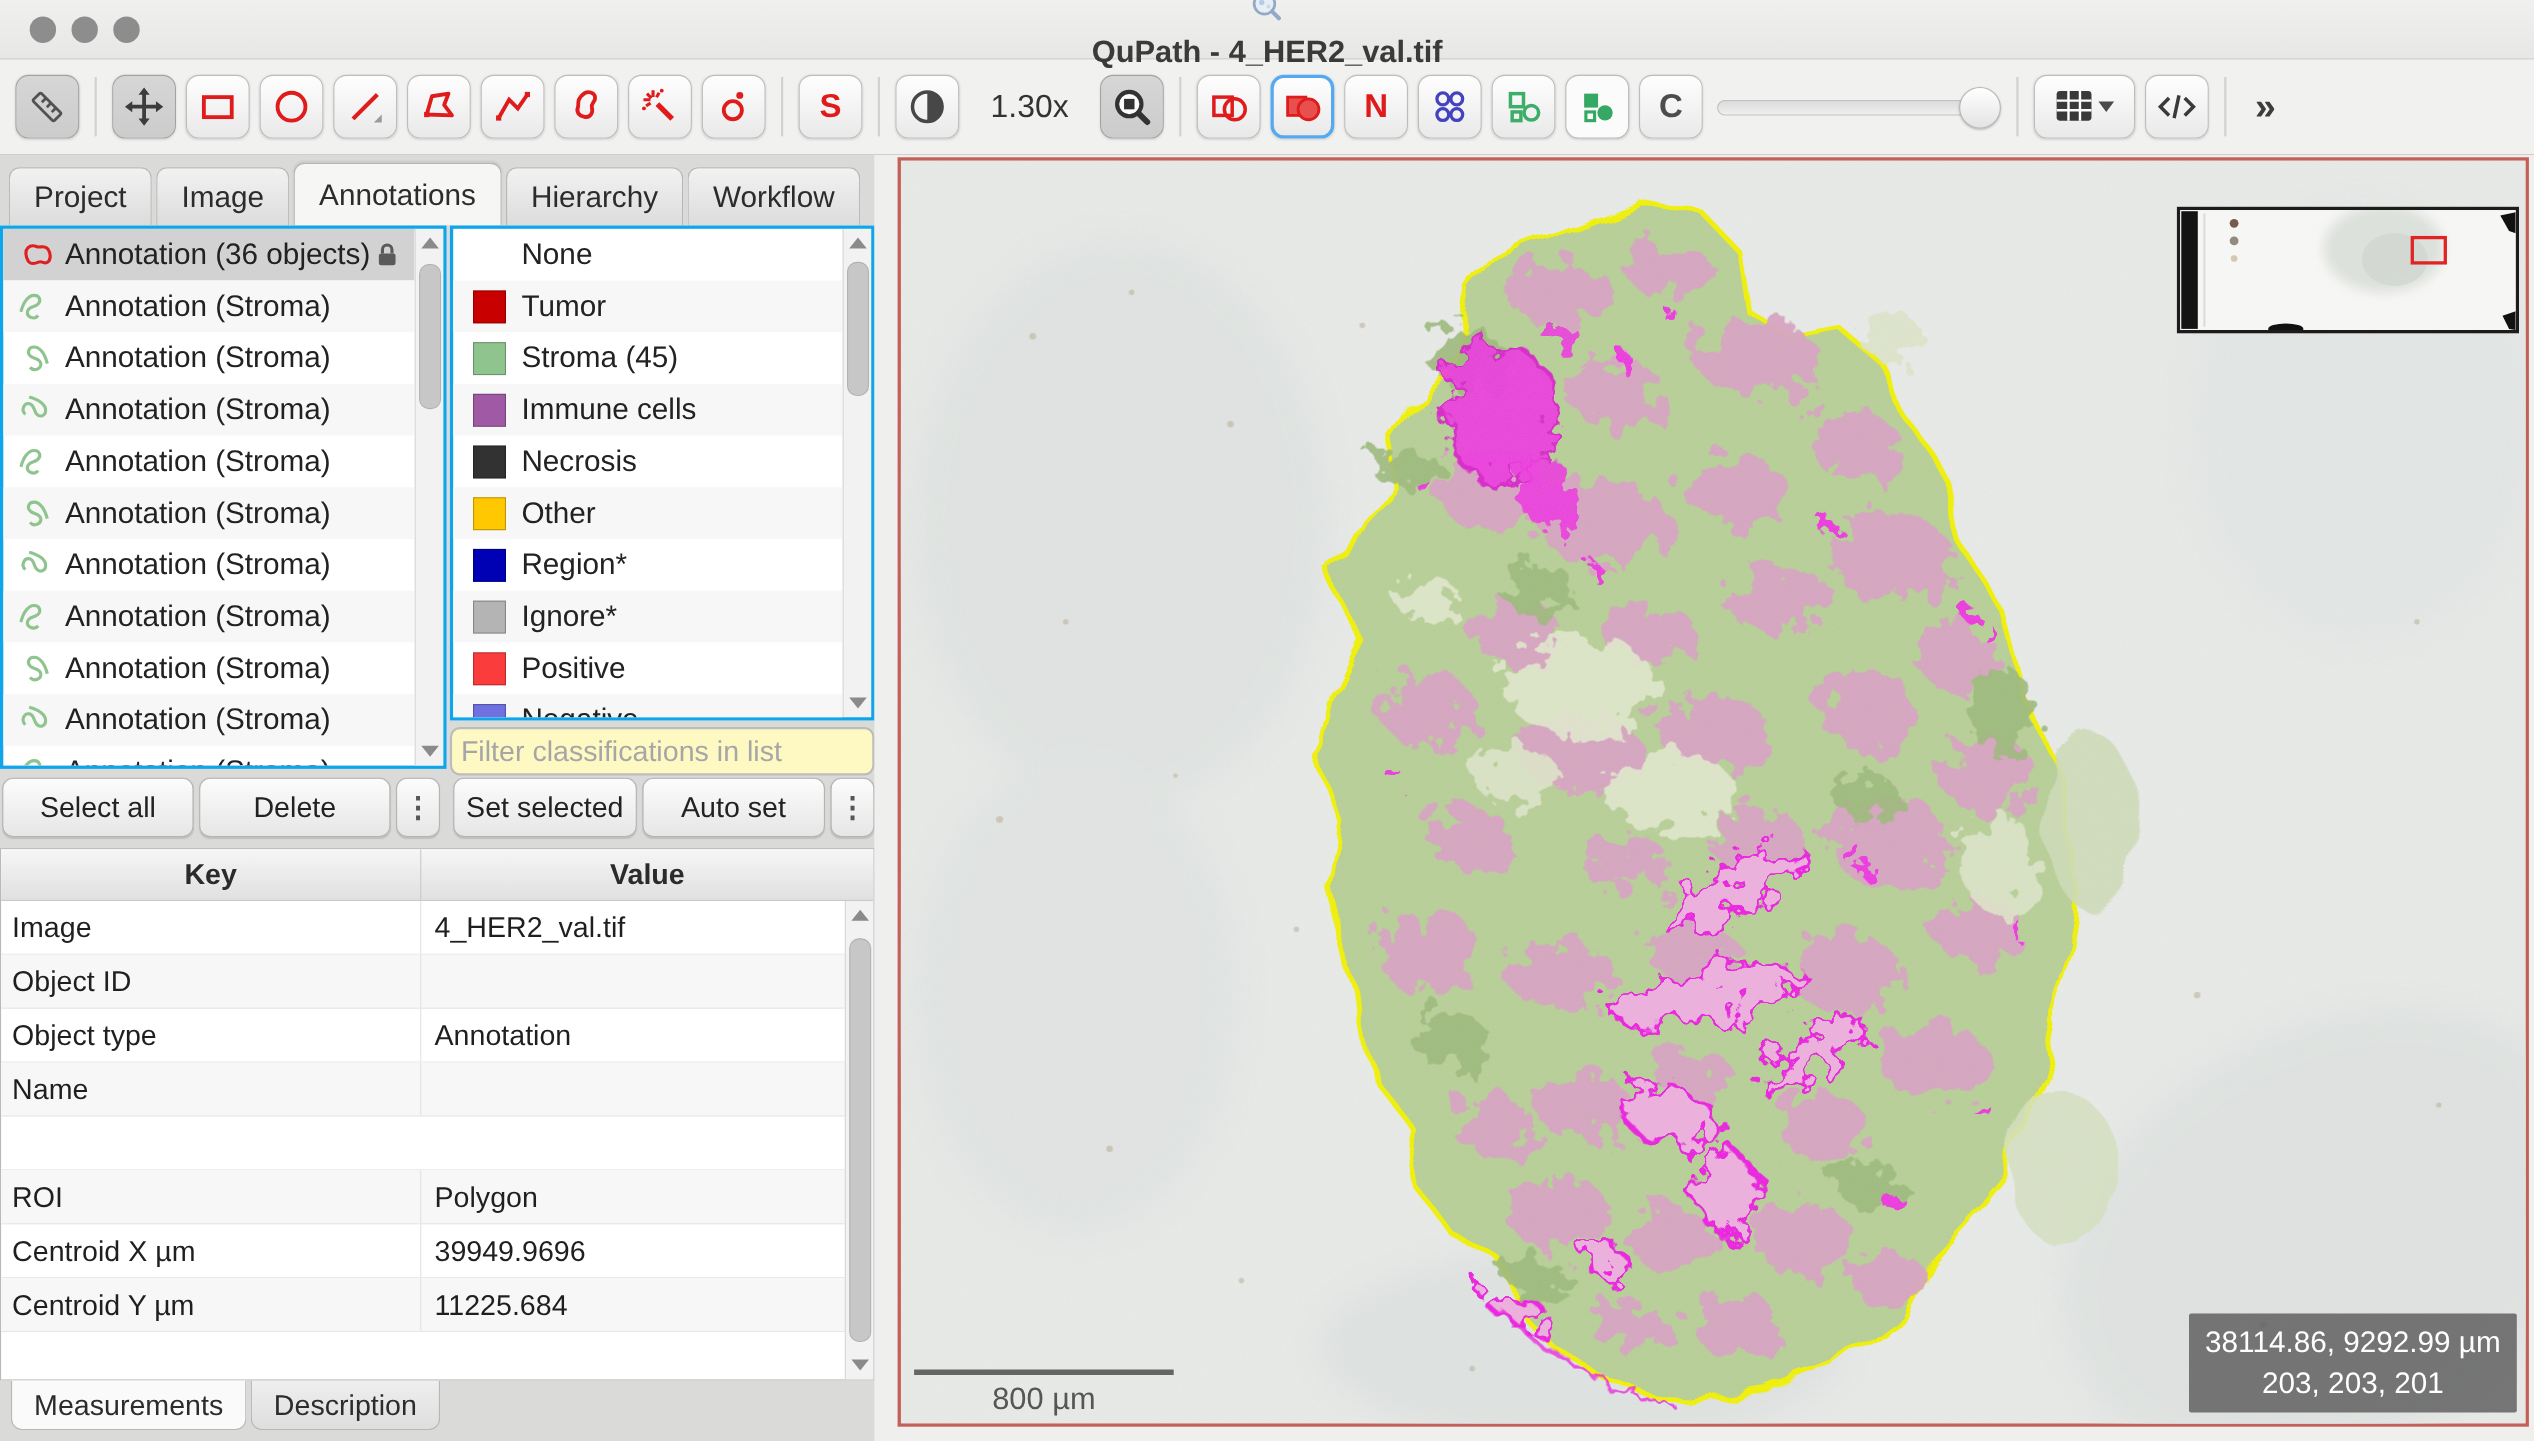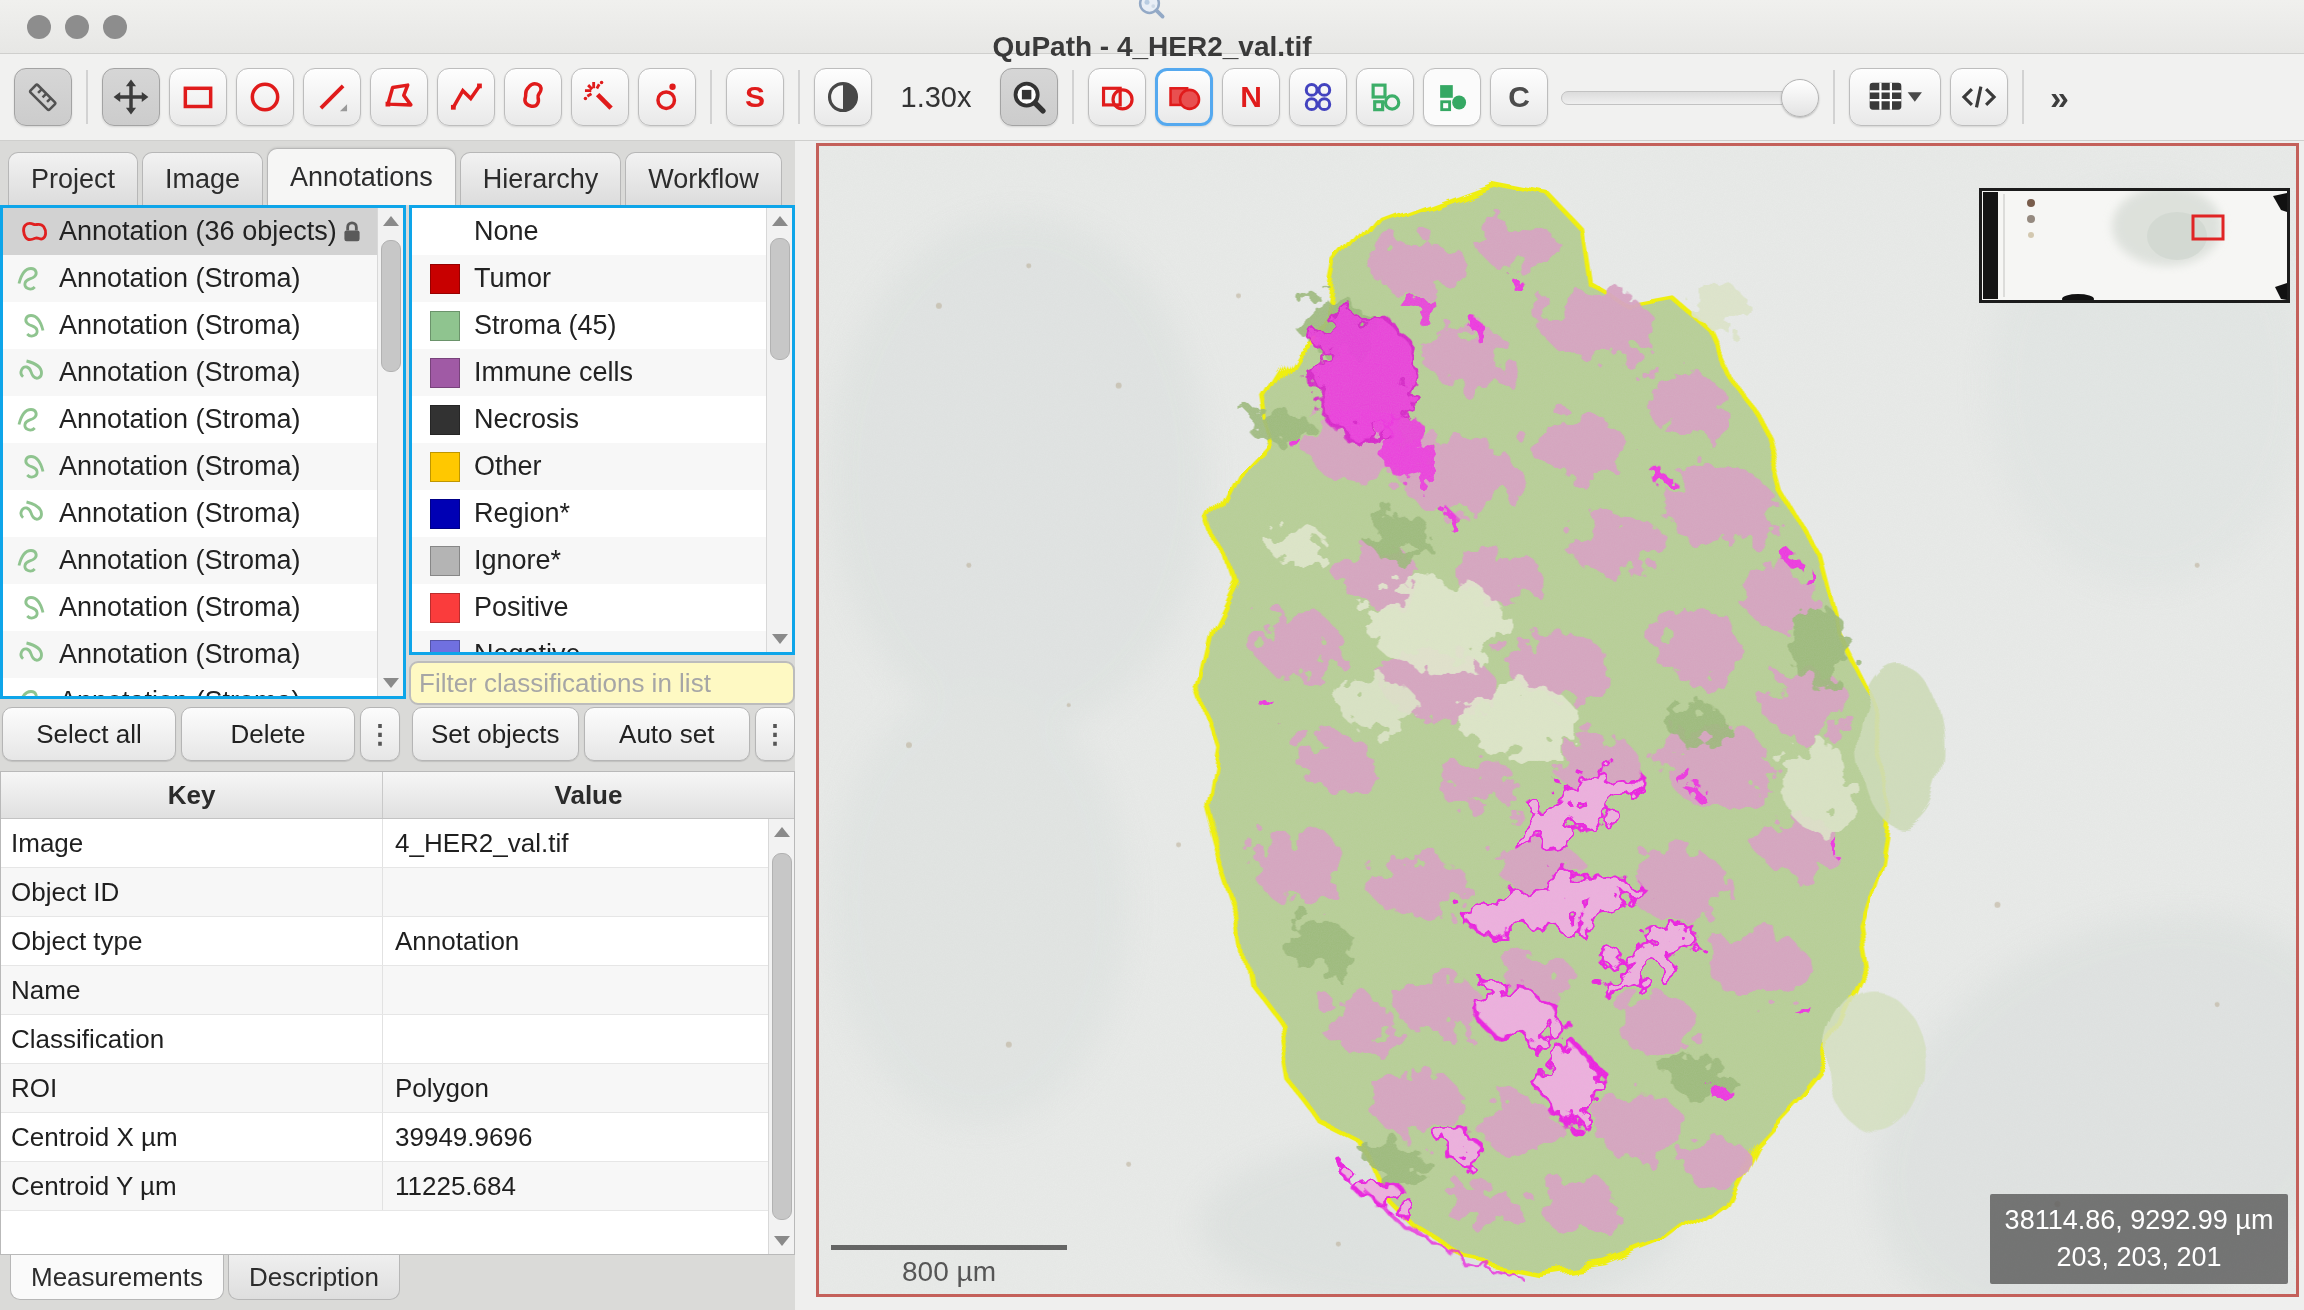--- a/index.html
+++ b/index.html
@@ -447,21 +447,21 @@
         </div>
       </div>
 
       <div class="actions">
         <div class="act-group lg">
           <button class="act-btn">Select all</button>
           <button class="act-btn">Delete</button>
           <button class="act-btn more">⋮</button>
         </div>
         <div class="act-group rg">
-          <button class="act-btn">Set objects</button>
+          <button class="act-btn">Set selected</button>
           <button class="act-btn">Auto set</button>
           <button class="act-btn more">⋮</button>
         </div>
       </div>
 
       <div class="kv-table">
         <div class="kv-head">
           <div class="kh">Key</div>
           <div class="vh">Value</div>
         </div>
@@ -477,21 +477,20 @@
               </div>
               <div class="kv-row">
                 <div class="k">Object type</div>
                 <div class="v">Annotation</div>
               </div>
               <div class="kv-row">
                 <div class="k">Name</div>
                 <div class="v"></div>
               </div>
               <div class="kv-row">
-                <div class="k">Classification</div>
                 <div class="v"></div>
               </div>
               <div class="kv-row">
                 <div class="k">ROI</div>
                 <div class="v">Polygon</div>
               </div>
               <div class="kv-row">
                 <div class="k">Centroid X µm</div>
                 <div class="v">39949.9696</div>
               </div>

